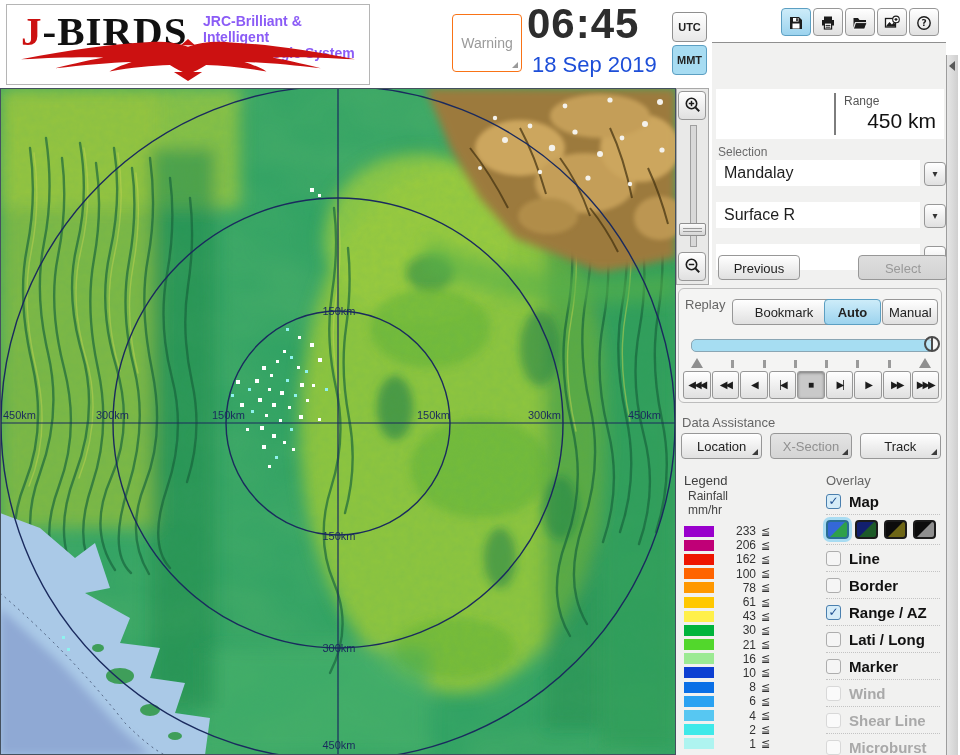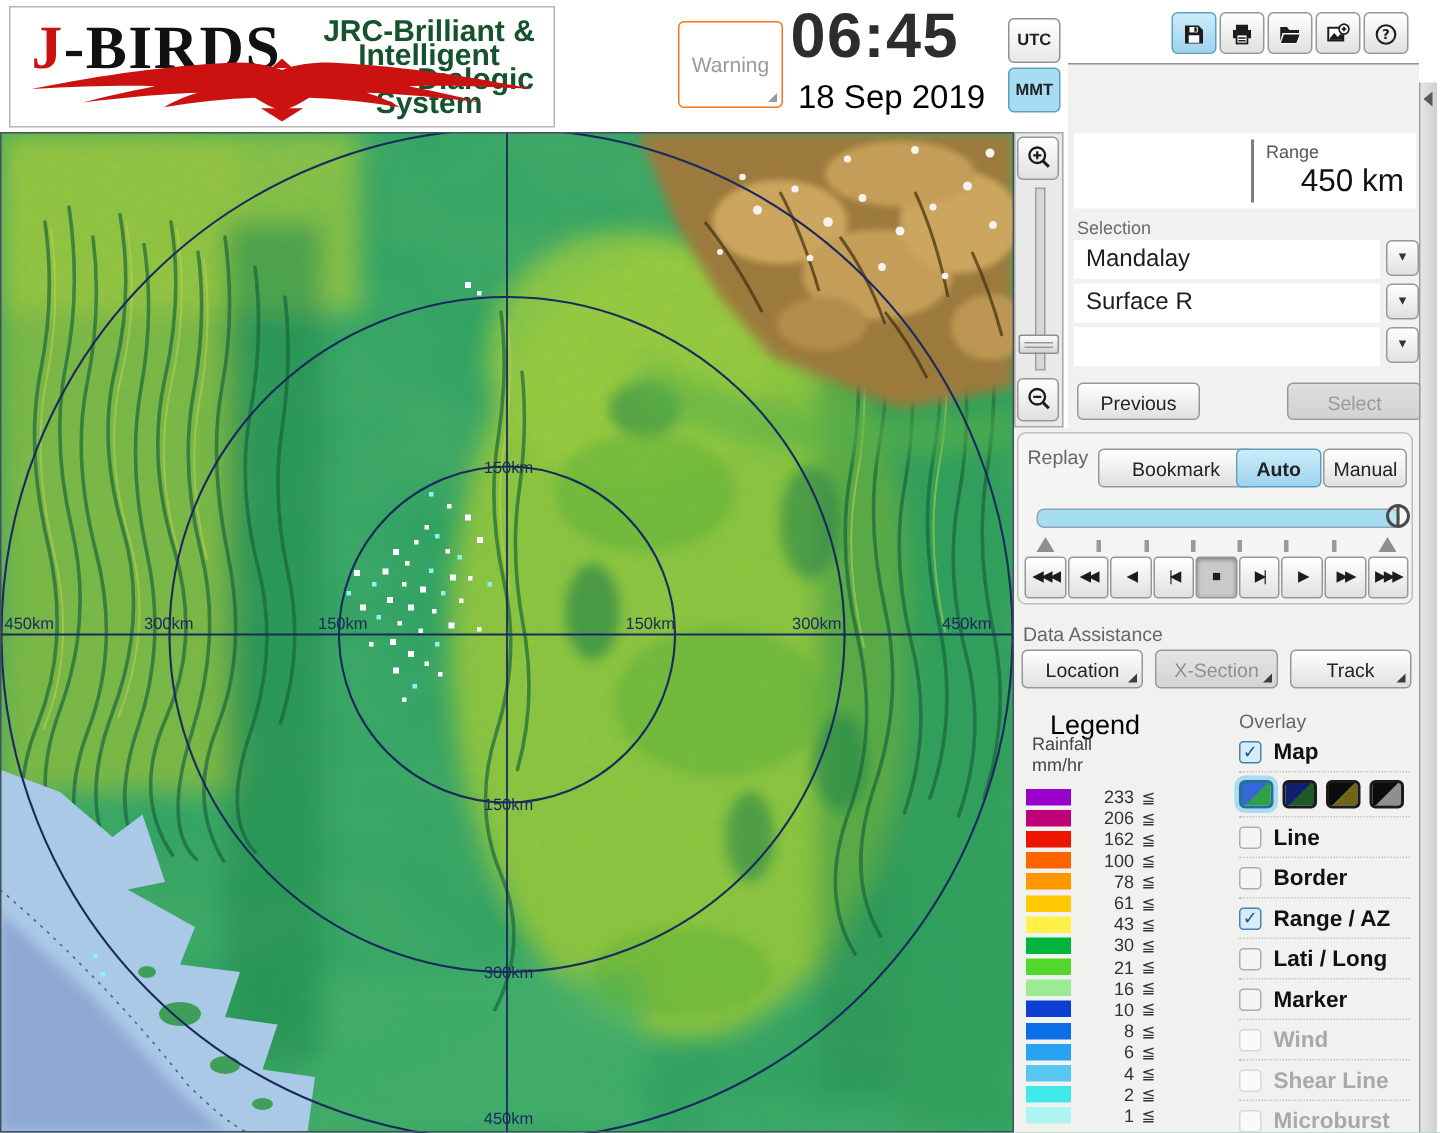--- a/index.html
+++ b/index.html
@@ -18,48 +18,48 @@
   .fold::after{content:"";position:absolute;right:3px;bottom:3px;width:0;height:0;
        border-left:6px solid transparent;border-bottom:6px solid #3c3c3c;}
   .fold.graytri::after{border-bottom-color:#9a9a9a;}
 
   
   #logo-box{position:absolute;left:6px;top:4px;width:362px;height:79px;background:#fff;
        border:1px solid #b5b5b5;}
   #brand{position:absolute;left:14px;top:2px;font-family:"Liberation Serif",serif;
        font-weight:bold;font-size:41px;letter-spacing:1px;color:#111;}
   #brand .red-j{color:#cc1111;}
-  #tagline{position:absolute;left:196px;top:8px;color:#14532d;font-weight:bold;
-       font-size:20px;line-height:16px;letter-spacing:0px;text-align:center;}
+  #tagline{position:absolute;left:196px;top:8px;color:#8b5cf6;font-weight:bold;
+       font-size:14px;line-height:16px;letter-spacing:0px;}
   #warning-btn{position:absolute;left:452px;top:14px;width:68px;height:56px;background:#fff;
        border:1px solid #f97316;border-radius:4px;color:#9a9a9a;font-size:14px;
        line-height:56px;text-align:center;}
   #clock-time{position:absolute;left:527px;top:0px;font-size:42px;font-weight:bold;color:#2d2d2d;letter-spacing:1px;}
-  #clock-date{position:absolute;left:532px;top:52px;font-size:22px;color:#000000;}
+  #clock-date{position:absolute;left:532px;top:52px;font-size:22px;color:#1d4ed8;}
   .tz-btn{position:absolute;left:672px;width:35px;height:30px;font-size:11px;font-weight:bold;
        border:1px solid #8f8f8f;border-radius:4px;box-sizing:border-box;text-align:center;line-height:28px;}
   #tz-utc{top:12px;background:linear-gradient(#fff,#e8e8e8);}
   #tz-mmt{top:45px;background:#a7dcf2;border-color:#5c9fc2;}
   .tool-btn{position:absolute;top:8px;width:30px;height:28px;padding:0;}
   .tool-btn svg{margin-top:5px;}
   #tool-save{left:781px;}#tool-print{left:813px;}#tool-open{left:845px;}
   #tool-addimg{left:877px;}#tool-help{left:909px;}
 
   
   #panel-top{position:absolute;left:712px;top:42px;width:234px;height:243px;background:#f1f1f0;
        border-top:1px solid #8f8f8f;box-sizing:border-box;}
   #dmh-box{position:absolute;left:4px;top:8px;width:228px;height:33px;background:#fff;
        font-size:20px;color:#1d1d1d;line-height:33px;padding-left:10px;box-sizing:border-box;}
   #range-box{position:absolute;left:4px;top:46px;width:228px;height:50px;background:#fff;}
   #range-divider{position:absolute;left:118px;top:4px;width:2px;height:42px;background:#7d7d7d;}
   #range-label{position:absolute;left:128px;top:5px;font-size:12px;color:#555;}
   #range-value{position:absolute;right:8px;top:20px;font-size:21px;color:#111;}
   #selection-label{position:absolute;left:6px;top:102px;font-size:12px;color:#6a6a6a;}
   #sel-rows{position:absolute;left:4px;top:117px;width:230px;}
-  .sel-row{display:flex;align-items:flex-start;margin-bottom:3px;}
+  .sel-row{display:flex;align-items:flex-end;margin-bottom:16px;}
   .sel-field{display:inline-block;width:204px;height:26px;background:#fff;font-size:16px;
        color:#1e1e1e;line-height:26px;padding-left:8px;box-sizing:border-box;}
   .dd-btn{width:22px;height:24px;margin-left:4px;padding:0;font-size:10px;color:#333;line-height:22px;}
   #prev-btn{position:absolute;left:6px;top:212px;width:82px;height:25px;line-height:23px;}
   #select-btn{position:absolute;left:146px;top:212px;width:90px;height:25px;line-height:23px;}
 
   
   #panel-bottom{position:absolute;left:676px;top:285px;width:270px;height:470px;background:#f1f1f0;}
   #replay-box{position:absolute;left:2px;top:3px;width:264px;height:115px;border:1px solid #bdbdbd;
        border-radius:6px;background:#f4f4f3;box-sizing:border-box;}
@@ -78,21 +78,21 @@
        border-bottom:10px solid #8f8f8f;}
   .tick{width:3px;height:8px;background:#9a9a9a;}
   #playback-row{position:absolute;left:4px;top:82px;width:256px;height:28px;display:flex;gap:1px;}
   .pb{flex:1;padding:0;font-size:10px;letter-spacing:-2px;line-height:26px;color:#1c1c1c;
       border-radius:3px;overflow:hidden;}
   .pb.pressed{background:#c9c9c9;box-shadow:inset 0 1px 3px rgba(0,0,0,.4);letter-spacing:0;}
   #da-label{position:absolute;left:6px;top:130px;font-size:13px;color:#666;}
   #da-row{position:absolute;left:5px;top:148px;width:260px;display:flex;gap:8px;}
   .btn.da{flex:1;height:26px;line-height:24px;}
 
-  #legend-title{position:absolute;left:24px;top:188px;font-size:18px;color:#000000;}
+  #legend-title{position:absolute;left:8px;top:188px;font-size:13px;color:#404040;}
   #overlay-title{position:absolute;left:150px;top:188px;font-size:13px;color:#666;}
   #legend-units{position:absolute;left:12px;top:204px;font-size:12px;color:#444;line-height:14px;}
   #legend-rows{position:absolute;left:8px;top:239px;width:120px;}
   .lg-row{display:flex;align-items:center;height:14.2px;}
   .lg-swatch{width:30px;height:11px;display:inline-block;}
   .lg-val{width:42px;text-align:right;font-size:12px;color:#333;}
   .lg-sym{margin-left:5px;font-size:11px;color:#333;}
 
   #overlay-panel{position:absolute;left:150px;top:203px;width:114px;}
   .ovl-row{display:flex;align-items:center;height:26px;border-bottom:1px dotted #c3c3c3;}

